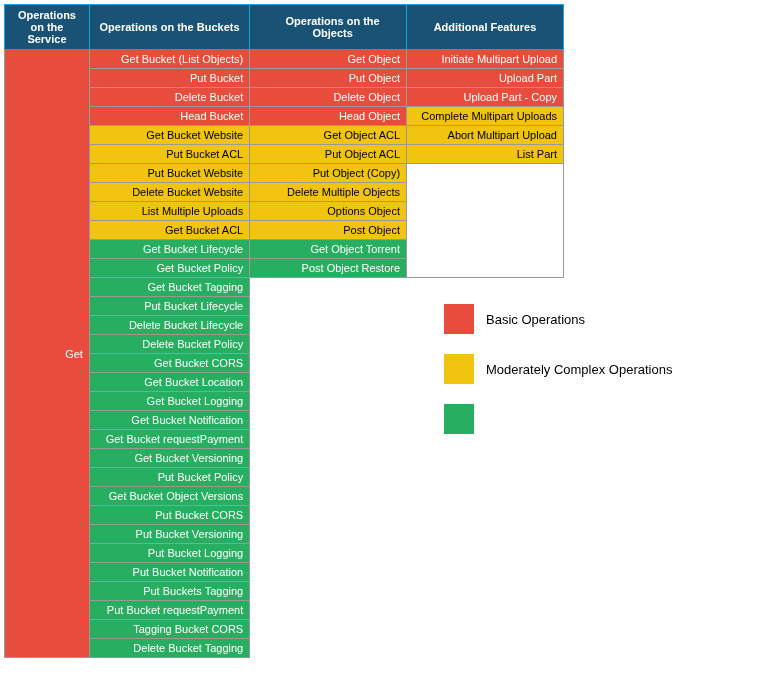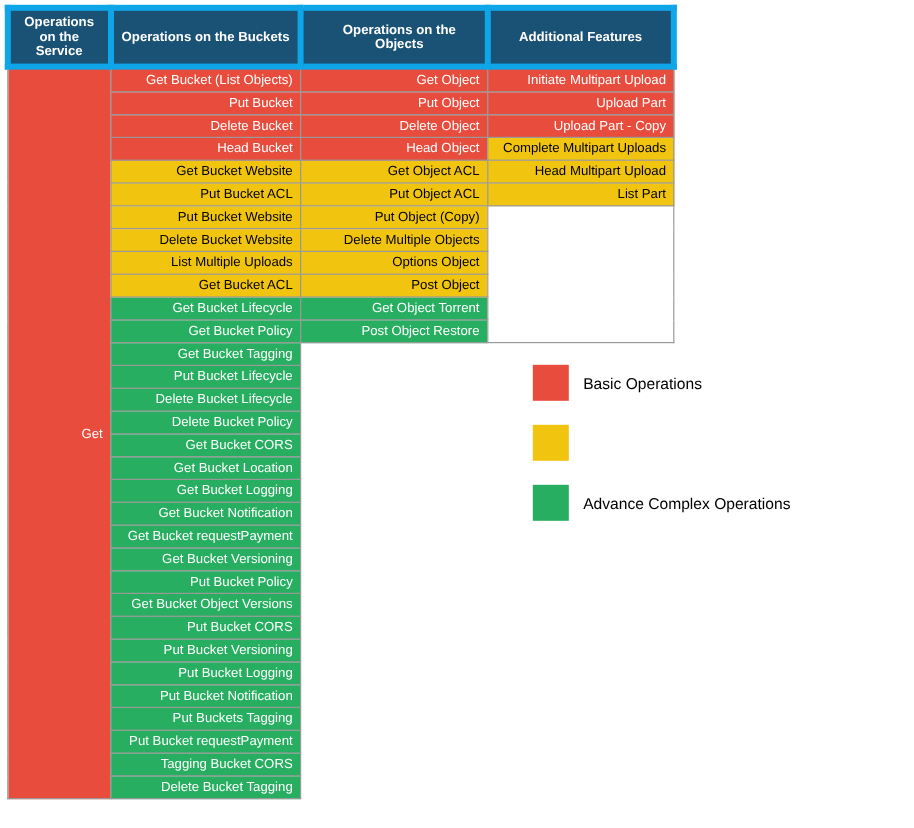--- a/index.html
+++ b/index.html
@@ -7,21 +7,21 @@
     
     .container { width: 762px; padding: 4px; }
     
     table { border-collapse: collapse; width: 560px; }
     
     th {
       background-color: #1a5276;
       color: #fff;
       font-weight: bold;
       text-align: center;
-      border: 5px solid #0ea5e9;
+      border: 1px solid #0ea5e9;
       padding: 4px 6px;
       vertical-align: middle;
     }
     
     td {
       border: 1px solid #999;
       text-align: right;
       padding: 3px 6px;
       vertical-align: middle;
       font-size: 11px;
@@ -99,21 +99,21 @@
             <td class="red">Upload Part - Copy</td>
           </tr>
           <tr>
             <td class="red">Head Bucket</td>
             <td class="red">Head Object</td>
             <td class="yellow">Complete Multipart Uploads</td>
           </tr>
           <tr>
             <td class="yellow">Get Bucket Website</td>
             <td class="yellow">Get Object ACL</td>
-            <td class="yellow">Head Multipart Upload</td>
+            <td class="yellow">Abort Multipart Upload</td>
           </tr>
           <tr>
             <td class="yellow">Put Bucket ACL</td>
             <td class="yellow">Put Object ACL</td>
             <td class="yellow">List Part</td>
           </tr>
           <tr>
             <td class="yellow">Put Bucket Website</td>
             <td class="yellow">Put Object (Copy)</td>
             <td class="white" rowspan="6"></td>
@@ -201,20 +201,20 @@
         </tbody>
     </table>
 
     <div class="legend-area" id="legend-area">
     <div class="legend-item">
           <div class="legend-box" style="background-color: rgb(231, 76, 60);"></div>
           <span class="legend-text">Basic Operations</span>
         </div>
         <div class="legend-item">
           <div class="legend-box" style="background-color: rgb(241, 196, 15);"></div>
+          <span class="legend-text">Moderately Complex Operations</span>
         </div>
         <div class="legend-item">
           <div class="legend-box" style="background-color: rgb(39, 174, 96);"></div>
-          <span class="legend-text">Advance Complex Operations</span>
         </div>
       </div>
   </div>
 </div>
 
 </body></html>

